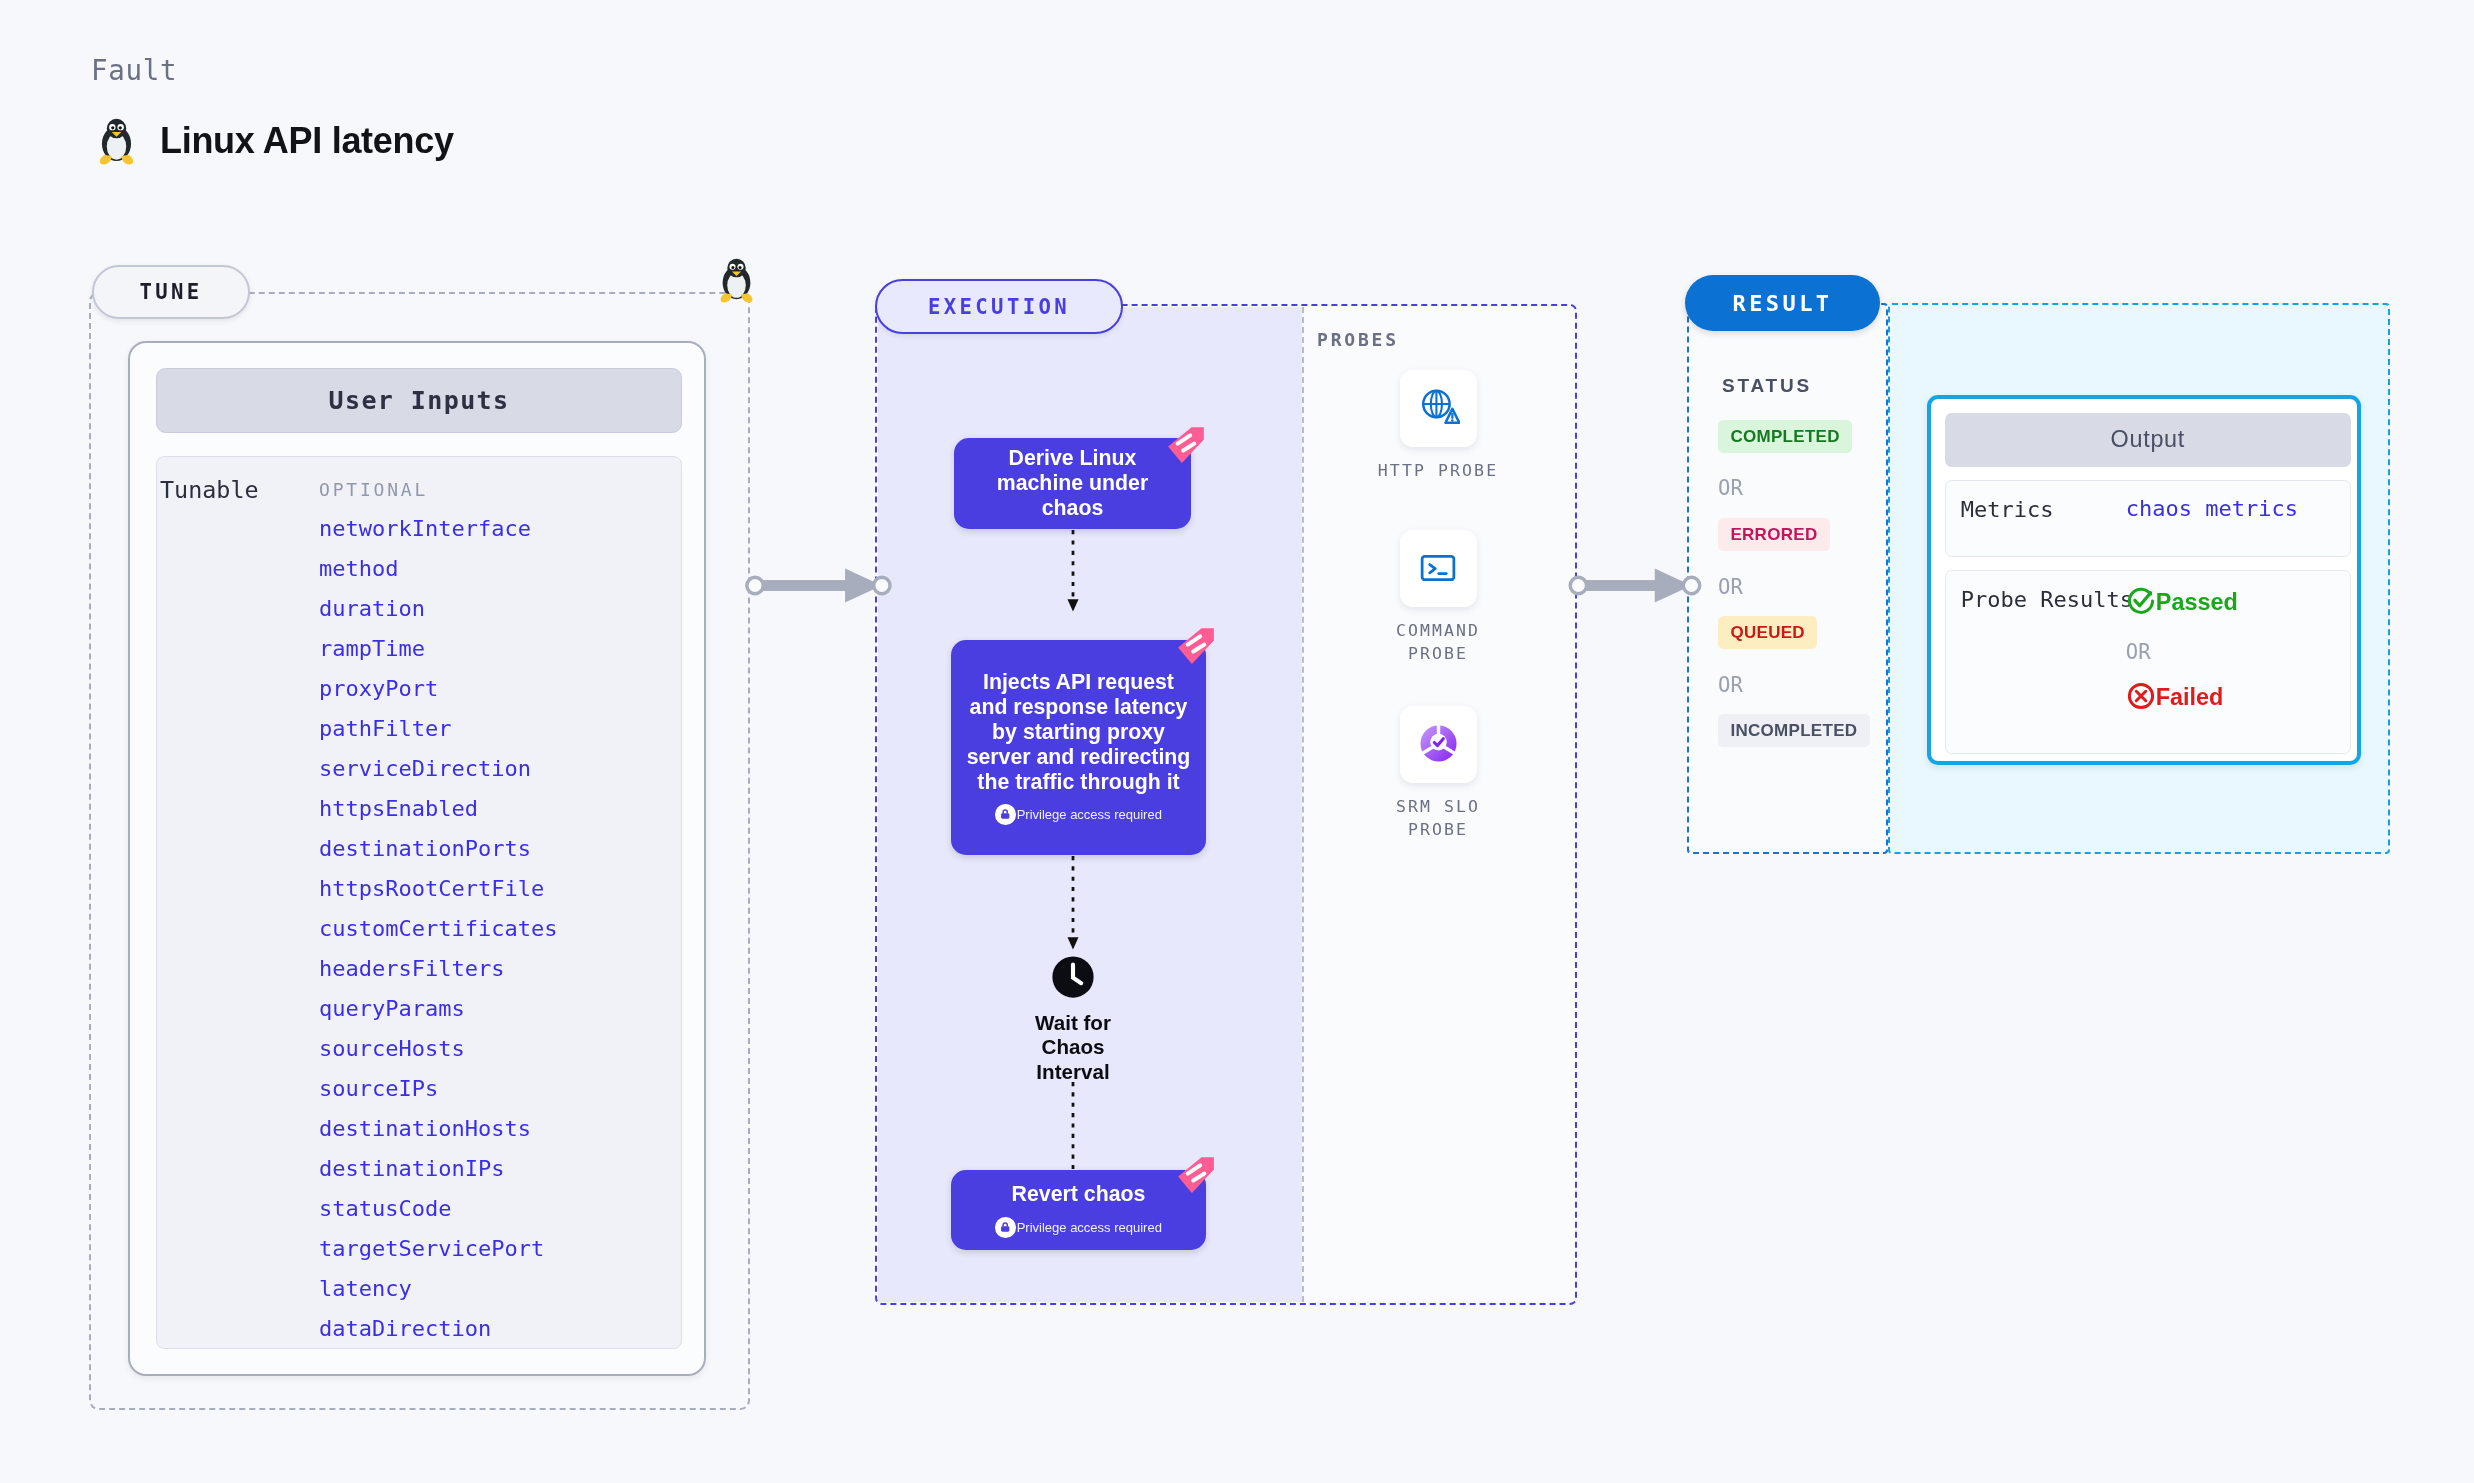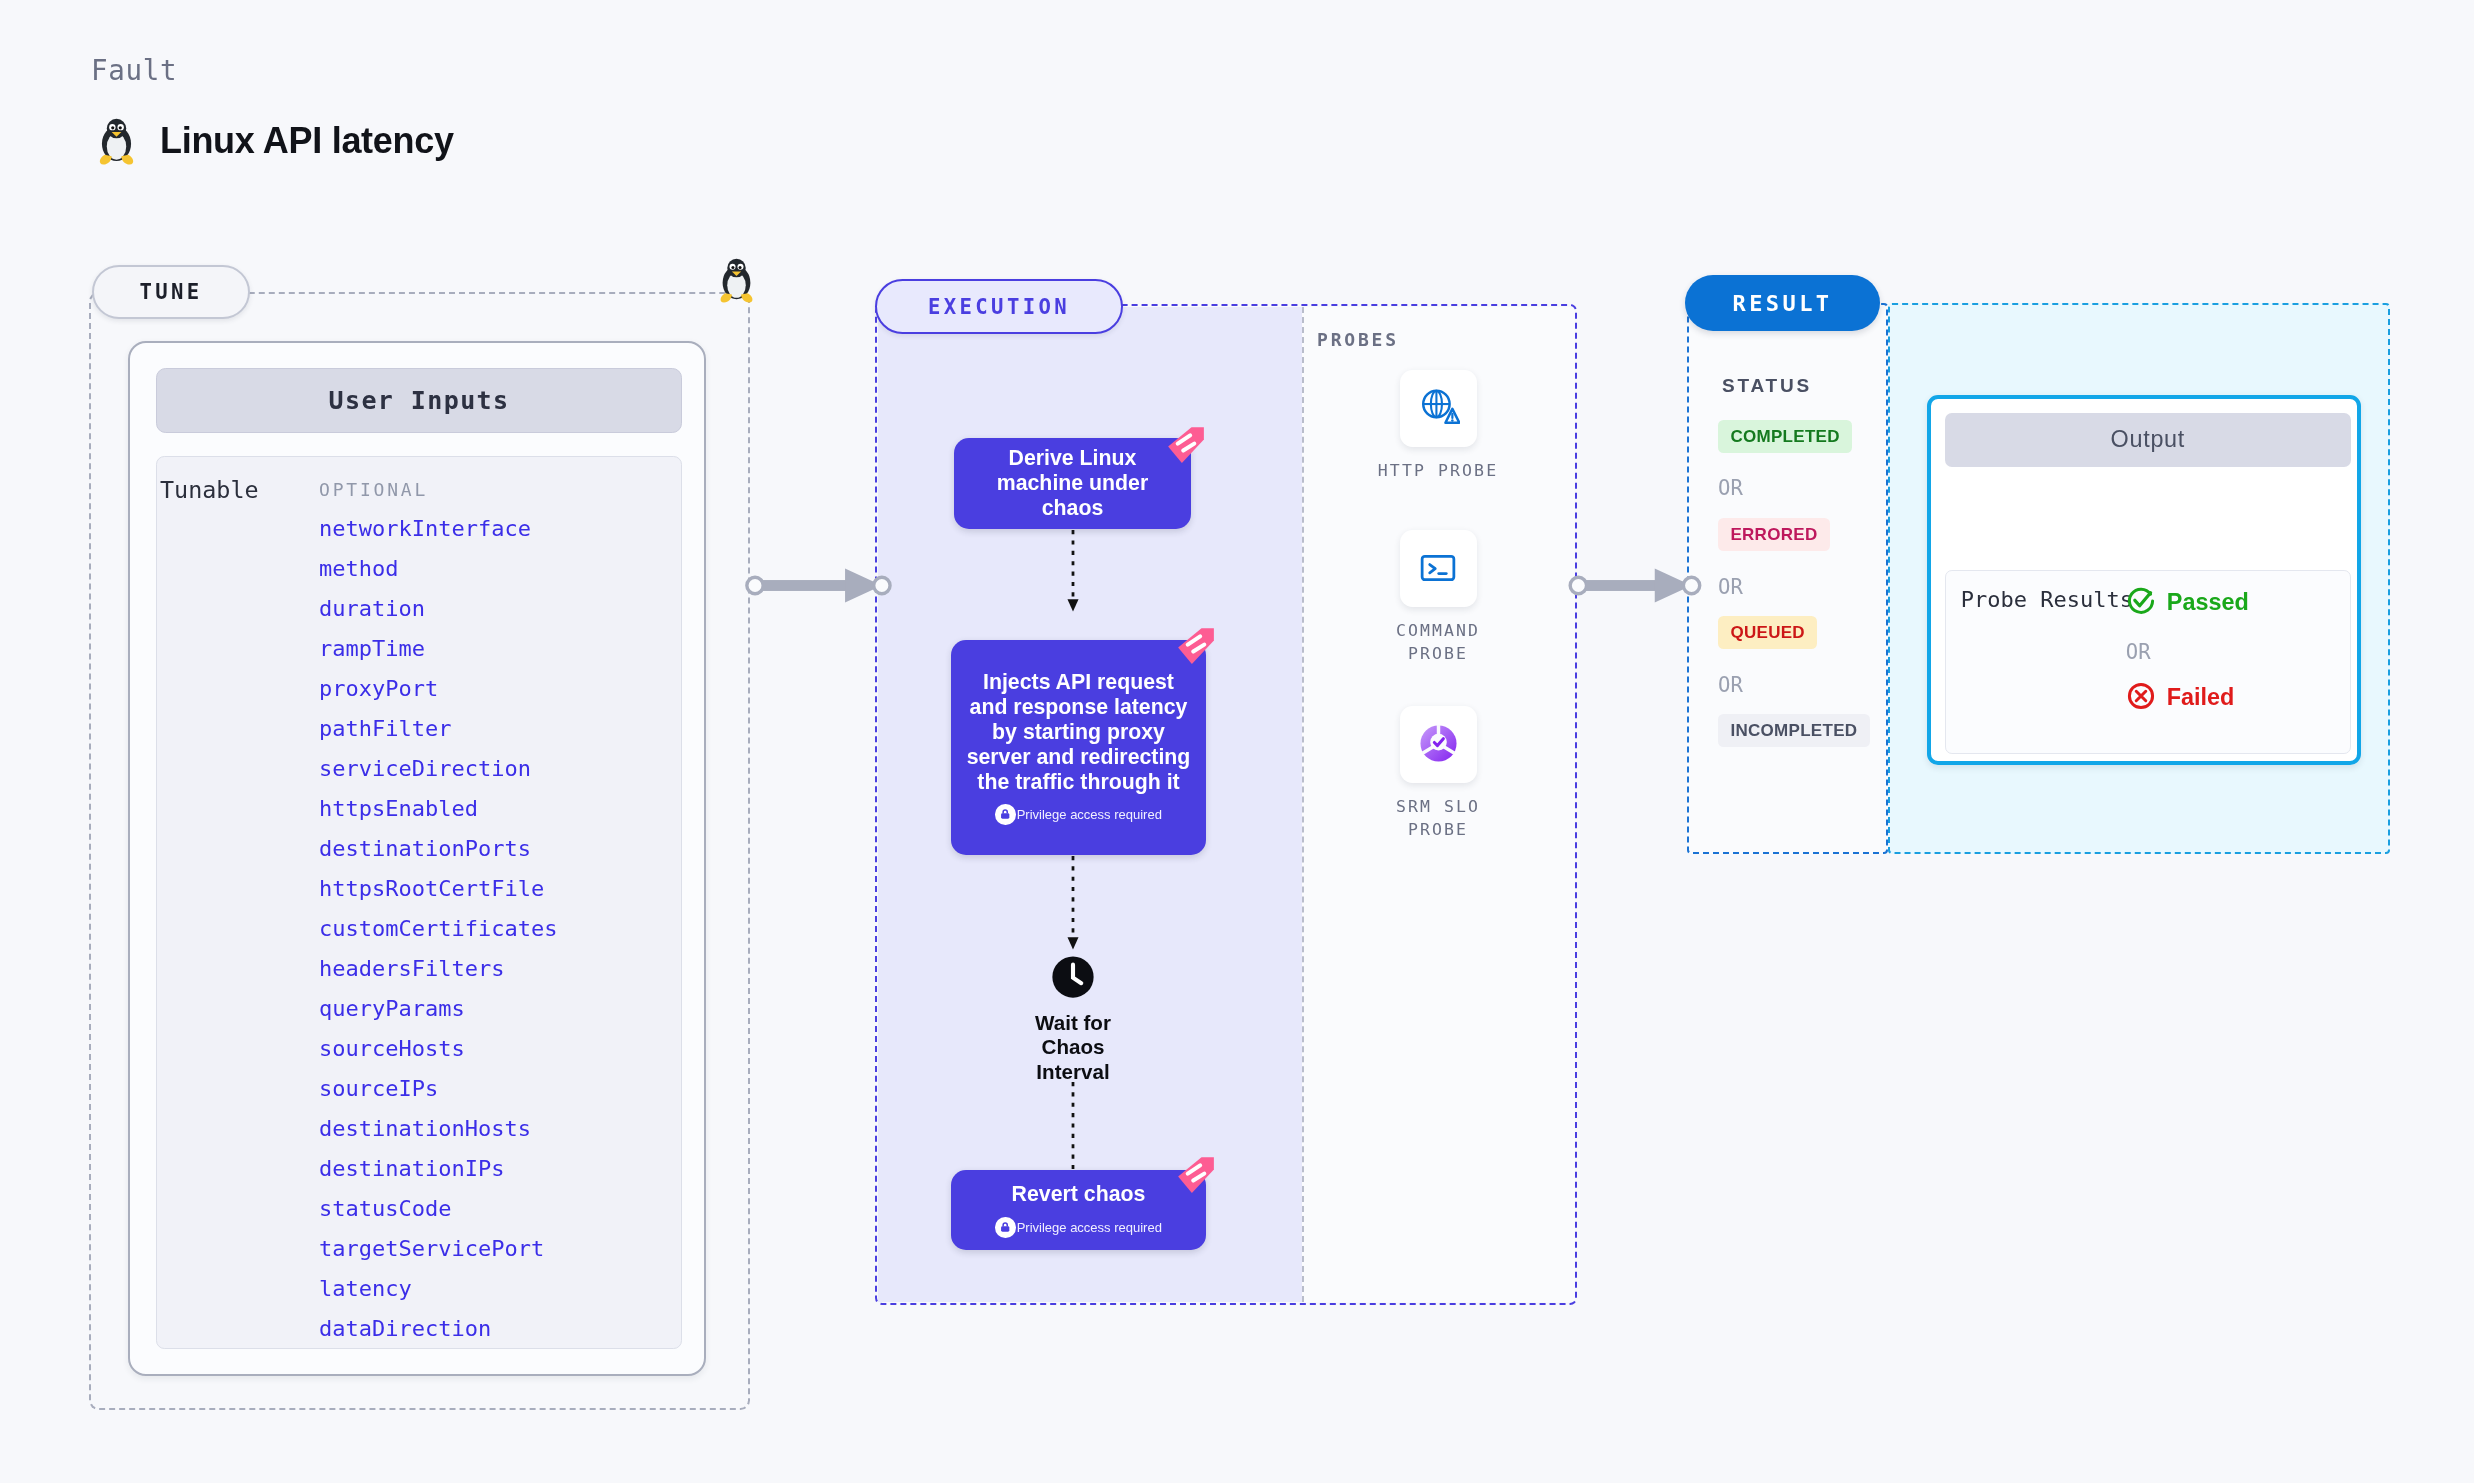--- a/index.html
+++ b/index.html
@@ -175,21 +175,21 @@
   }
   .out-key {
     position: absolute; left: 15px; top: 15px;
     font-family: "DejaVu Sans Mono", monospace; font-size: 22px;
     color: #2b2f3c; line-height: 1.25;
   }
   .out-val-metrics {
     position: absolute; left: 180px; top: 15px;
     font-family: "DejaVu Sans Mono", monospace; font-size: 22px; color: #3b2ee8;
   }
-  .pf-row { position: absolute; display: flex; align-items: center; gap: 11px; }
+  .pf-row { position: absolute; display: flex; align-items: center; }
   .pf-text { font-size: 23.4px; font-weight: bold; }
 
   
   .conn { position: absolute; z-index: 35; }
 </style>
 </head>
 <body>
 
 <div class="canvas">
 
@@ -437,20 +437,24 @@
     <span>QUEUED</span>
   </div>
   <div class="or-lbl" style="left:1718px;top:673px;">OR</div>
   <div class="sbadge" style="left: 1718px; top: 714px; background: rgb(239, 240, 245); color: rgb(74, 80, 99);">
     <span>INCOMPLETED</span>
   </div>
 
   <div class="out-card">
     <div class="out-header">Output</div>
 
+    <div class="out-row" style="top:81px;height:77px;">
+      <div class="out-key">Metrics</div>
+      <div class="out-val-metrics">chaos metrics</div>
+    </div>
 
     <div class="out-row" style="top:171px;height:184px;">
       <div class="out-key"><span>Probe Results</span></div>
 
       <div class="pf-row" style="left:180px;top:15px;">
         <span>
           <svg width="30" height="30" viewBox="0 0 44 44">
             <path d="M36 12 A17 17 0 1 0 39 22" fill="none" stroke="#1aa81a" stroke-width="4.4" stroke-linecap="round"></path>
             <path d="M13 21 L20 29 L36 10" fill="none" stroke="#1aa81a" stroke-width="4.8" stroke-linecap="round" stroke-linejoin="round"></path>
           </svg>

